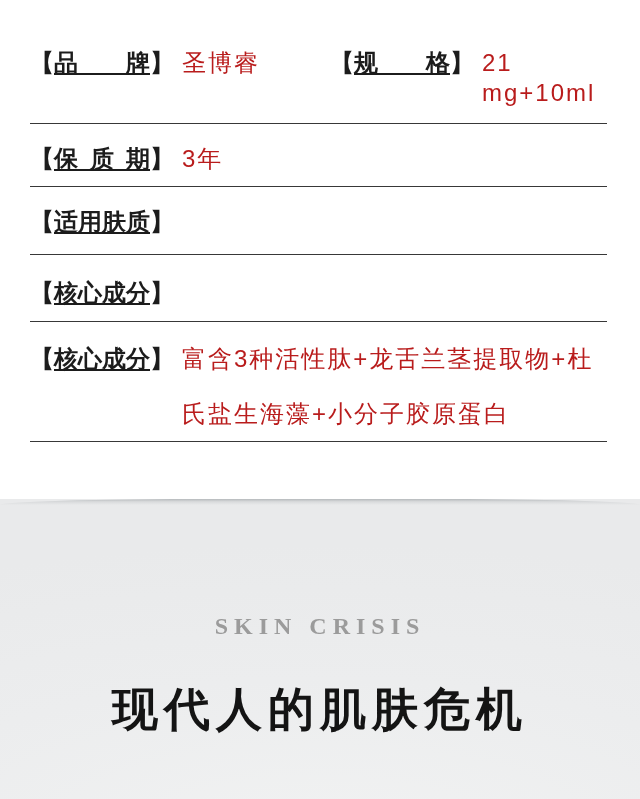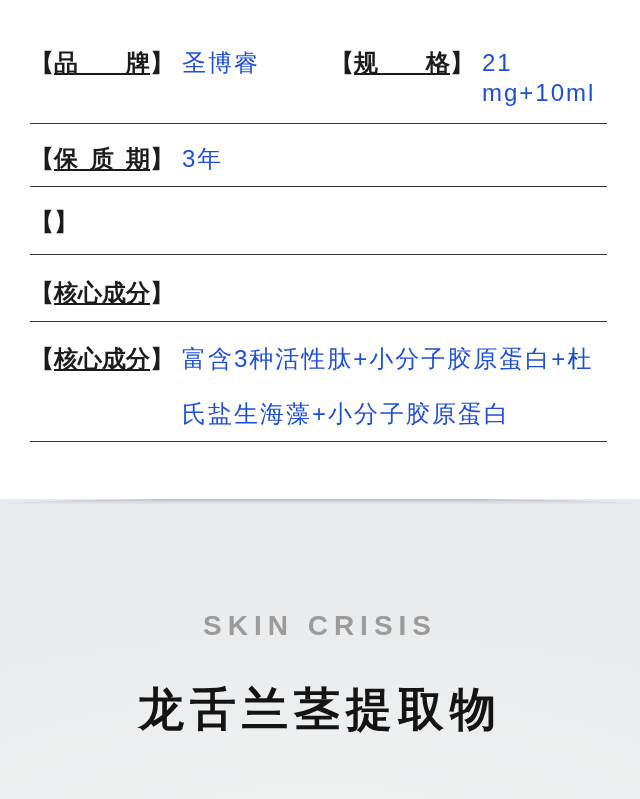--- a/index.html
+++ b/index.html
@@ -49,21 +49,21 @@
   .bracket { display: inline-block; }
   .label-just {
     display: inline-block;
     width: 96px;
     text-align: justify;
     text-align-last: justify;
     letter-spacing: 0;
     text-decoration: underline;
   }
   .value {
-    color: #1d4ed8;
+    color: #b91c1c;
     letter-spacing: 2px;
     margin-left: 8px;
     font-weight: 400;
   }
   .row-5 .value { flex: 1; max-width: 462px; }
 
   
   .gap { background: #ffffff; height: 57px; }
   .crisis {
     position: relative;
@@ -74,25 +74,26 @@
   .crisis::before {
     content: "";
     position: absolute;
     top: 0; left: 0; right: 0;
     height: 6px;
     background: linear-gradient(180deg, rgba(140,146,150,0.55) 0%, rgba(140,146,150,0.18) 45%, rgba(236,237,238,0) 100%);
     border-radius: 100% 100% 0 0 / 300% 300% 0 0;
   }
   .eyebrow {
     padding-top: 112px;
-    font-size: 28px;
+    font-size: 24px;
     line-height: 30px;
     font-weight: 700;
     letter-spacing: 6px;
     color: #9b9b9b;
+    font-family: Liberation Serif, serif;
   }
   .crisis-title {
     margin: 38px 0 0 0;
     font-size: 46px;
     line-height: 60px;
     font-weight: 700;
     letter-spacing: 6px;
     color: #141414;
   }
 </style>
@@ -127,45 +128,46 @@
           <span class="bracket">【</span>
           <span class="label-just">保质期</span>
           <span class="bracket">】</span>
         </span>
       <span class="value">3年</span>
     </div>
 
     <div class="row row-3">
       <span class="label">
           <span class="bracket">【</span>
+          <span class="label-just">适用肤质</span>
           <span class="bracket">】</span>
         </span>
     </div>
 
     <div class="row row-4">
       <span class="label">
           <span class="bracket">【</span>
           <span class="label-just">核心成分</span>
           <span class="bracket">】</span>
         </span>
     </div>
 
     <div class="row row-5">
       <span class="label">
           <span class="bracket">【</span>
           <span class="label-just">核心成分</span>
           <span class="bracket">】</span>
         </span>
-      <span class="value">富含3种活性肽+小分子胶原蛋白+杜氏盐生海藻+小分子胶原蛋白</span>
+      <span class="value">富含3种活性肽+龙舌兰茎提取物+杜氏盐生海藻+小分子胶原蛋白</span>
     </div>
 
   </section>
 
   <div class="gap"></div>
 
   <section class="crisis">
     <div class="eyebrow">SKIN CRISIS</div>
     <h1 class="crisis-title">
-      <span>龙舌兰茎提取物</span><br>
+      <span>现代人的肌肤危机</span><br>
     </h1>
   </section>
 
 </div>
 
 </body></html>

